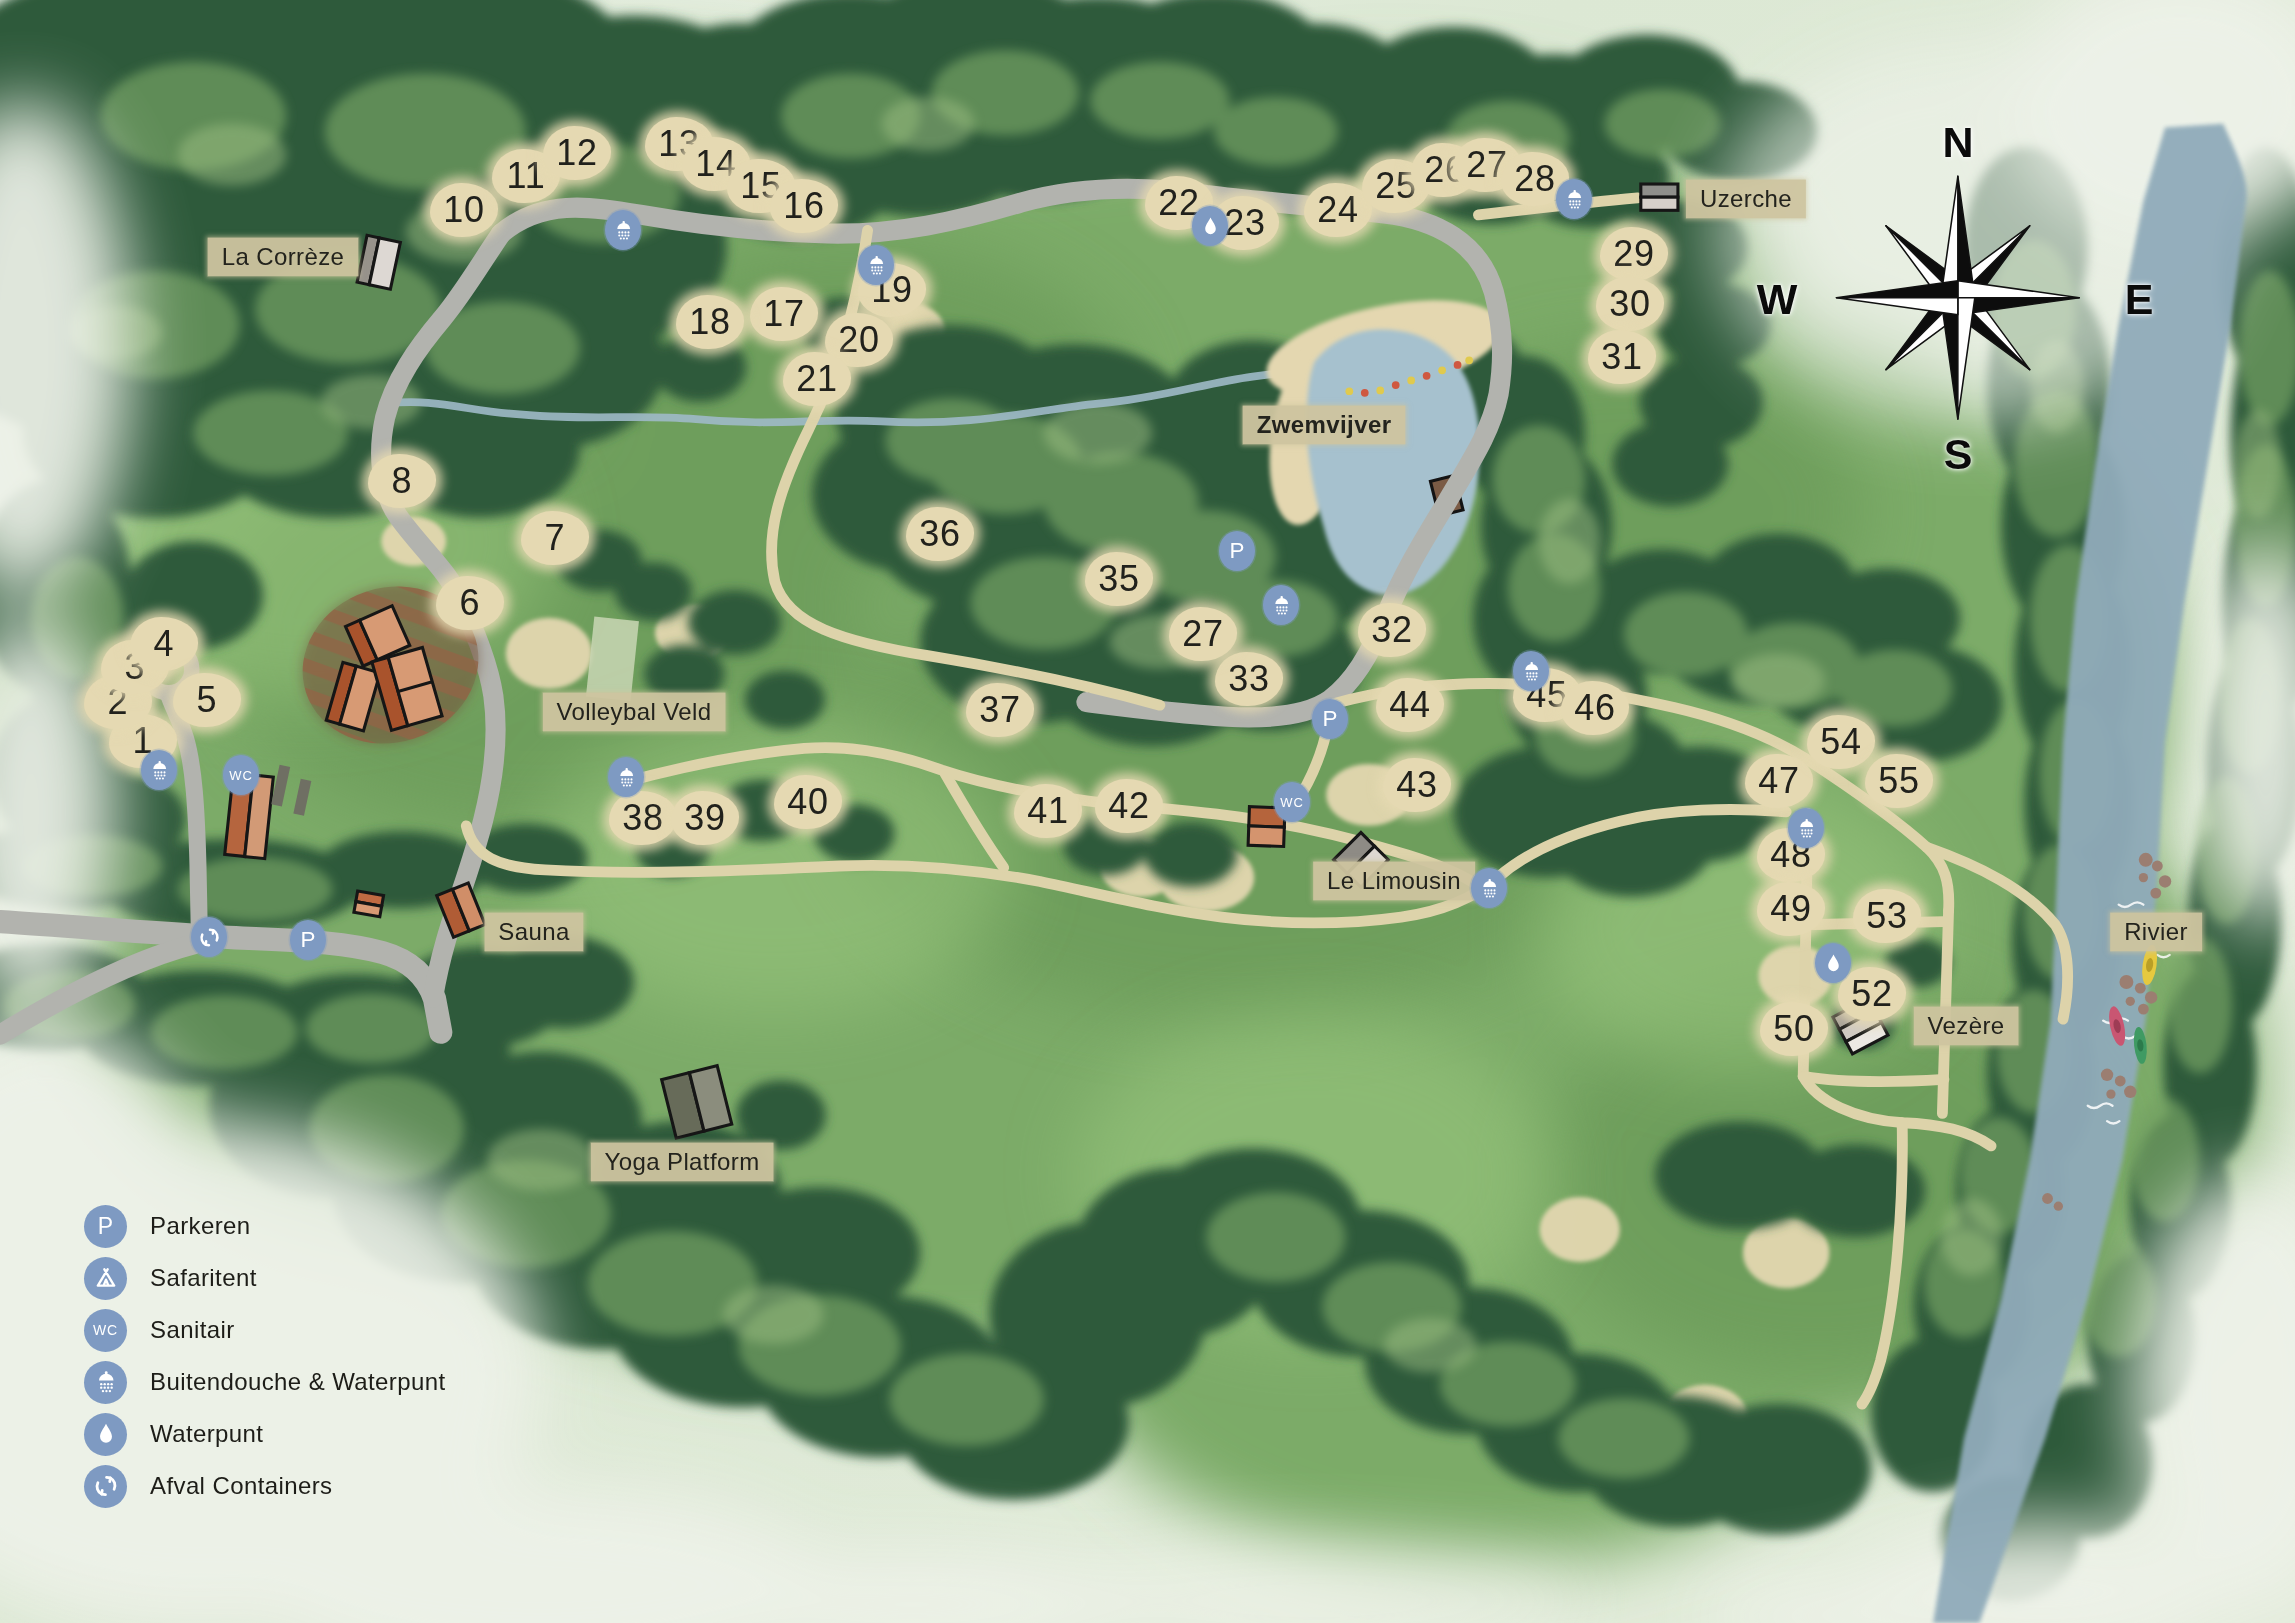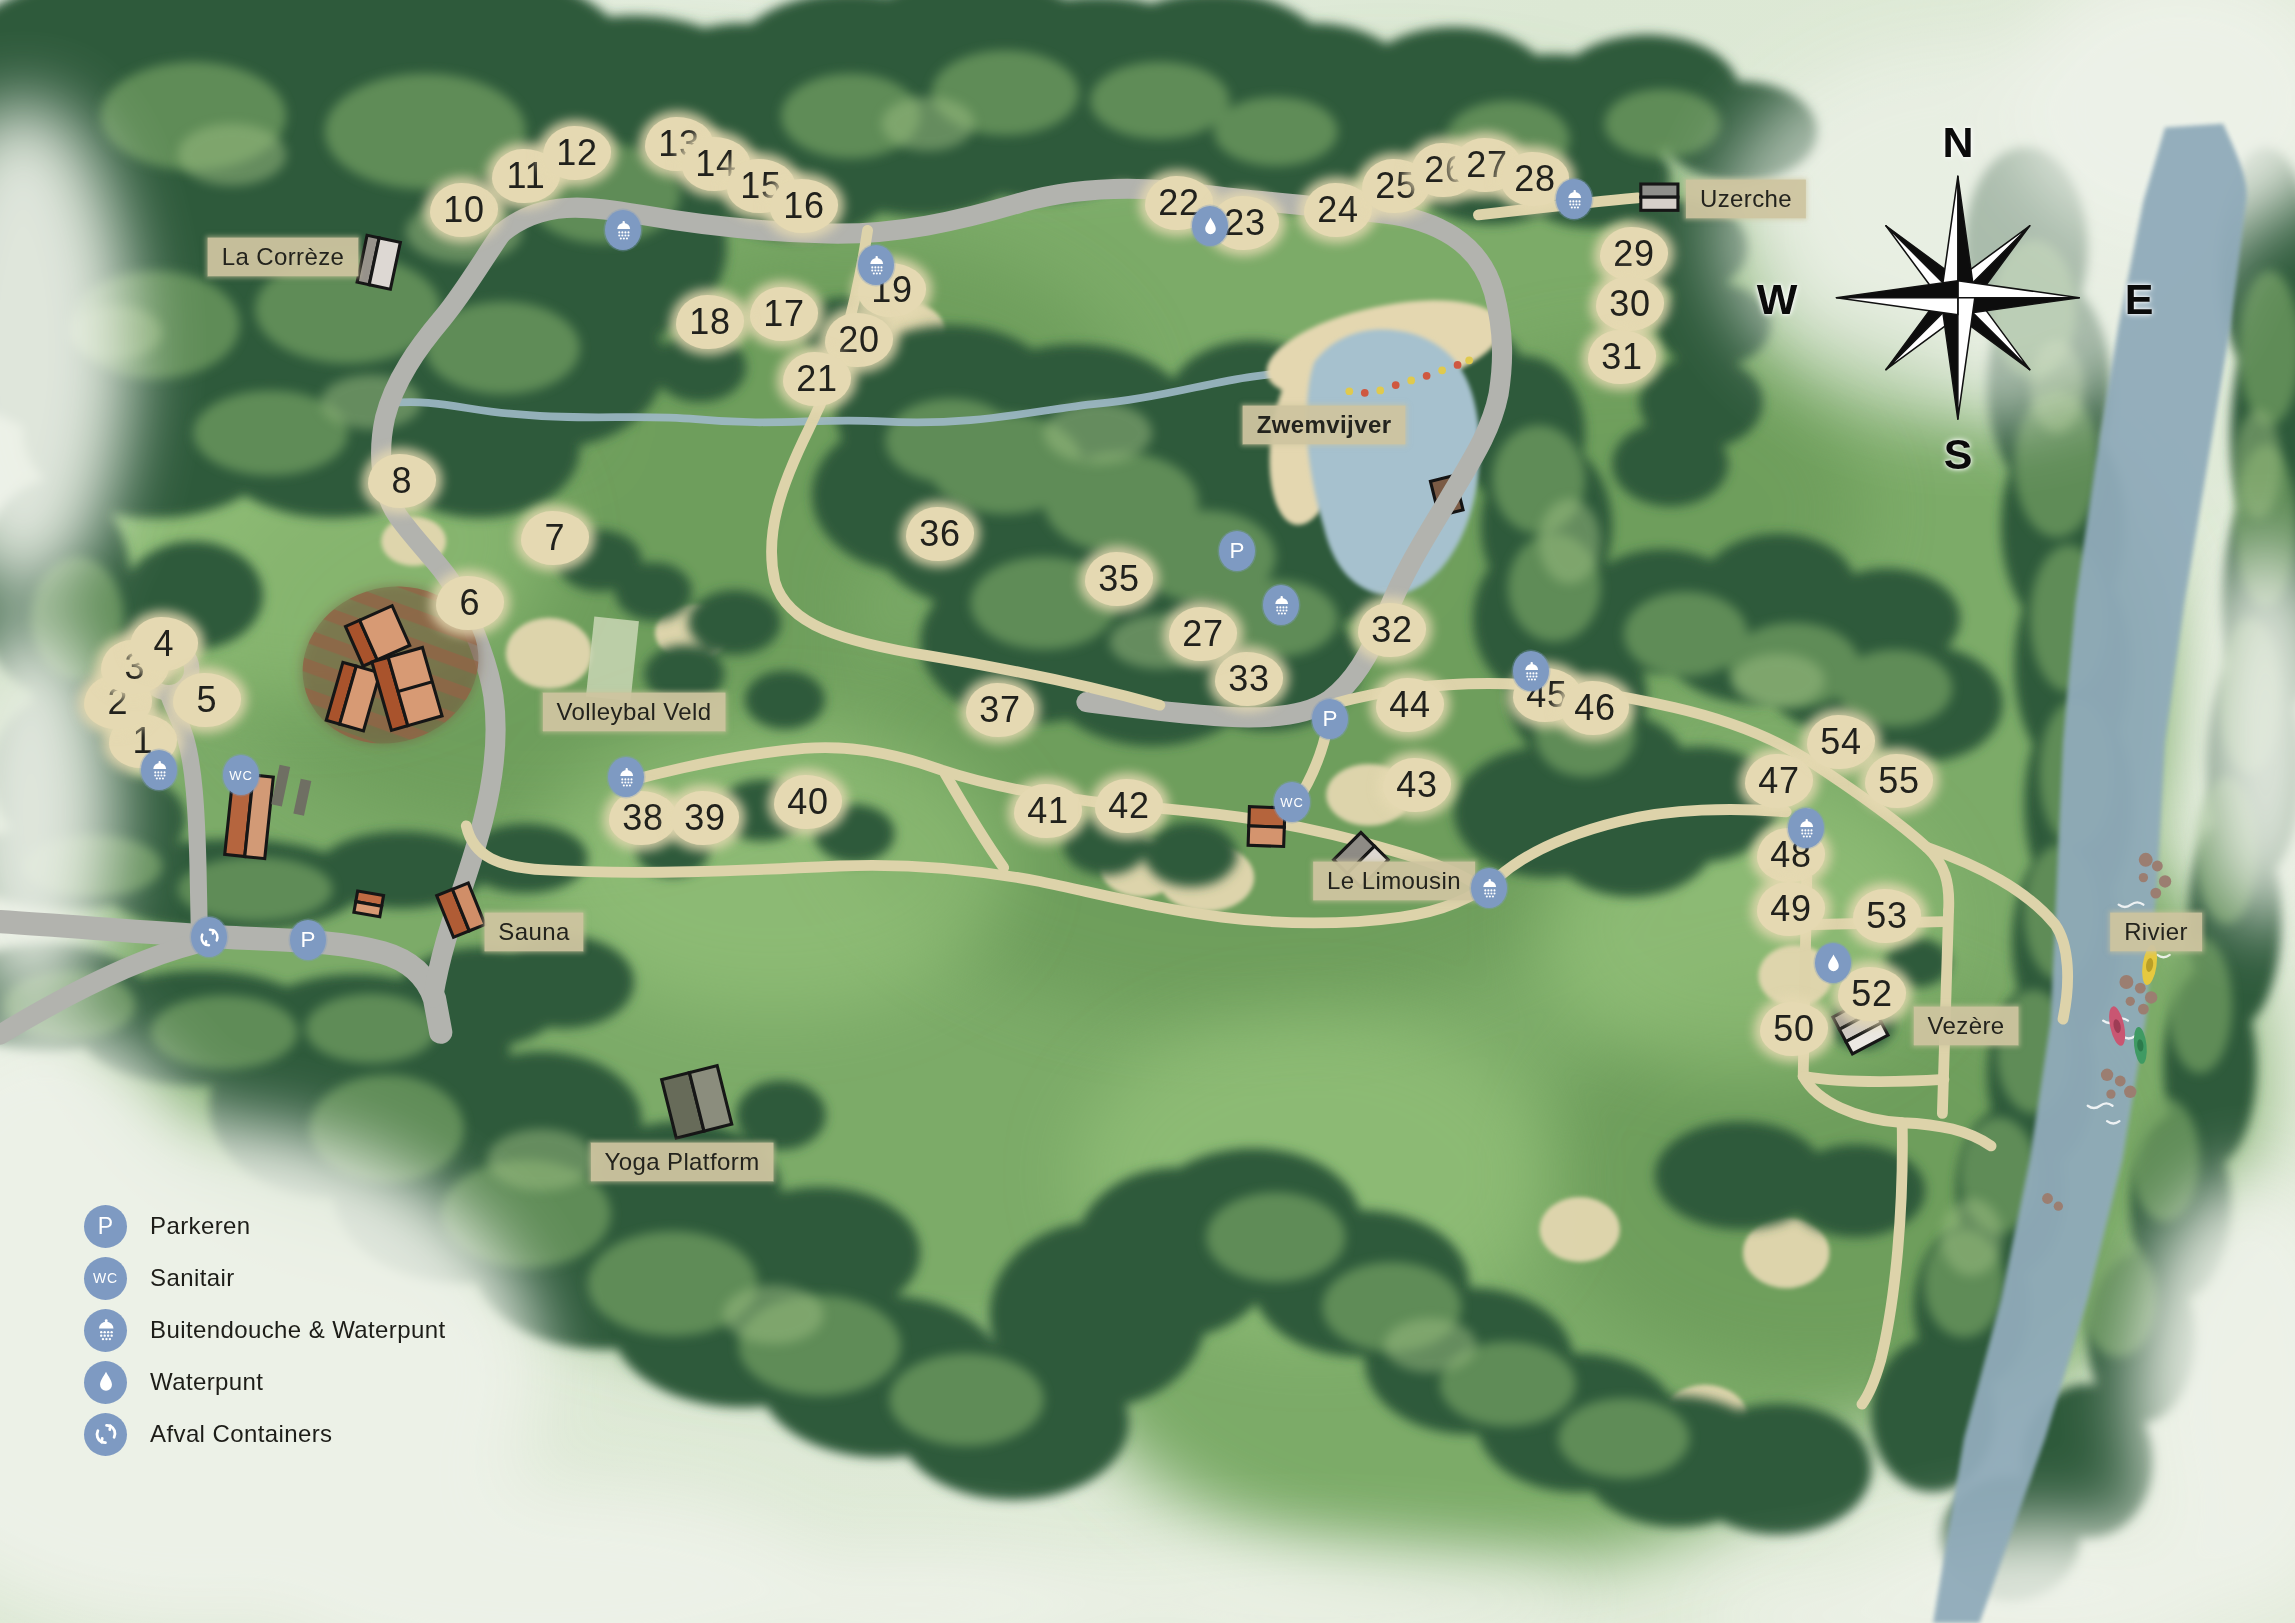--- a/index.html
+++ b/index.html
@@ -796,20 +796,28 @@
     </div>
 <div id="legend">
       <div class="legend-row">
         <div class="legend-icon">
           <span class="t-p">P</span>
         </div>
         <div class="legend-label">Parkeren</div>
       </div>
       <div class="legend-row">
         <div class="legend-icon">
+          <svg viewBox="0 0 24 24" fill="none" stroke="#fff" stroke-width="2.2" stroke-linecap="round" stroke-linejoin="round">
+            <path d="M4.5 19 L13.5 4 M19.5 19 L10.5 4 M4.5 19 h15 M9.8 19 l2.2 -5.5 l2.2 5.5"></path>
+          </svg>
+        </div>
+        <div class="legend-label">Safaritent</div>
+      </div>
+      <div class="legend-row">
+        <div class="legend-icon">
           <span class="t-wc">WC</span>
         </div>
         <div class="legend-label">Sanitair</div>
       </div>
       <div class="legend-row">
         <div class="legend-icon">
           <svg viewBox="0 0 24 24">
             <rect x="11" y="2" width="2.4" height="4" rx="1" fill="#fff"></rect>
             <path d="M5.5 10.5 a6.7 6.2 0 0 1 13.4 0 z" fill="#fff"></path>
             <g fill="#fff">

